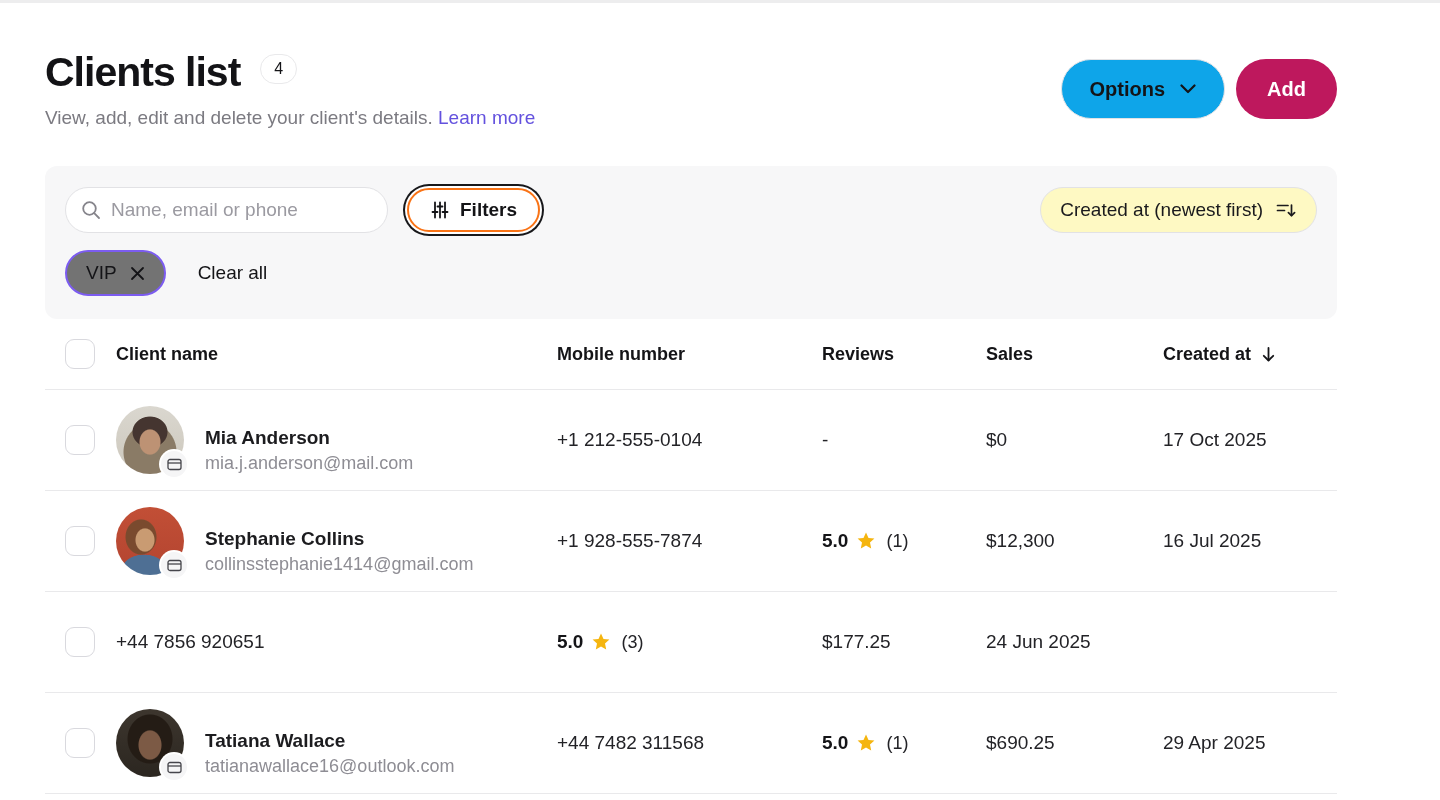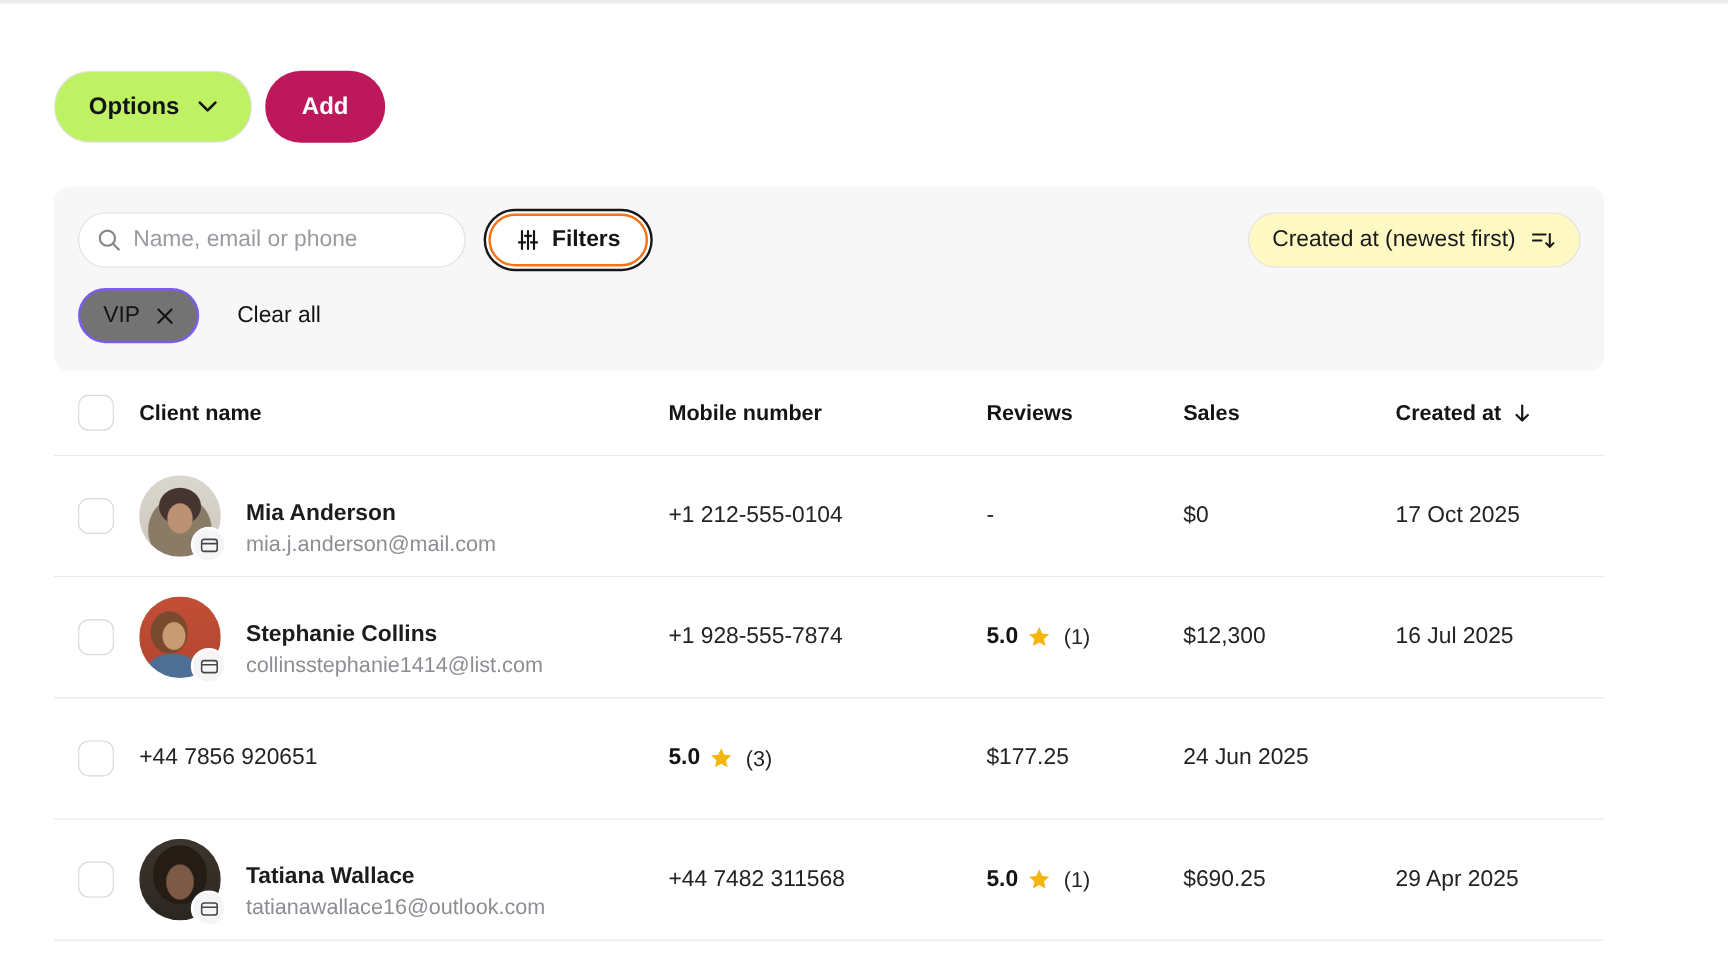--- a/index.html
+++ b/index.html
@@ -10,21 +10,21 @@
 
   
   .page-header { margin-top:46px; display:flex; justify-content:space-between; align-items:flex-start; }
   .title-row { display:flex; align-items:flex-start; }
   .page-title { font-size:41px; font-weight:700; letter-spacing:-1px; line-height:46px; color:#131316; }
   .count-badge { margin-left:20px; margin-top:5px; height:30px; padding:0 13px; display:flex; align-items:center;
     border:1px solid #e9e9eb; border-radius:15px; font-size:16px; color:#141417; background:#fff; }
   .subtitle { margin-top:12px; font-size:19px; color:#7b7a81; }
   .learn-more { color:#6351de; text-decoration:none; cursor:pointer; }
   .header-actions { display:flex; gap:11px; margin-top:10px; }
-  .btn-options { height:60px; padding:0 28px; border-radius:30px; border:1px solid #e2e2e5; background:#bef264;
+  .btn-options { height:60px; padding:0 28px; border-radius:30px; border:1px solid #e2e2e5; background:#0ea5e9;
     display:flex; align-items:center; gap:15px; font-size:20px; font-weight:700; color:#141417;
     font-family:inherit; cursor:pointer; }
   .btn-add { height:60px; padding:0 31px; border-radius:30px; border:none; background:#be185d; color:#fff;
     font-size:20px; font-weight:700; font-family:inherit; cursor:pointer; }
 
   
   .filter-panel { margin-top:37px; background:#f7f7f8; border-radius:12px; padding:21px 20px 23px 20px; }
   .filter-row { display:flex; align-items:center; }
   .search-box { width:323px; height:46px; border-radius:23px; border:1px solid #e2e2e5; background:#fff;
     display:flex; align-items:center; padding:0 14px; gap:9px;justify-content:space-between; }
@@ -85,20 +85,30 @@
   svg { display:block; }
 </style>
 </head>
 <body>
 
 <div class="topstrip"></div>
 
 <div class="page">
 
   <div class="page-header">
+    <div>
+      <div class="title-row">
+        <h1 class="page-title">Clients list</h1>
+        <span class="count-badge">4</span>
+      </div>
+      <p class="subtitle">
+        <span>View, add, edit and delete your client's details.</span>
+        <a class="learn-more">Learn more</a>
+      </p>
+    </div>
     <div class="header-actions">
       <button class="btn-options">
         <span>Options</span>
         <span>
           <svg width="16" height="10" viewBox="0 0 16 10">
               <path d="M1.5 1.5 8 8l6.5-6.5" fill="none" stroke="#141417" stroke-width="2.2" stroke-linecap="round" stroke-linejoin="round"></path>
             </svg>
         </span>
       </button>
       <button class="btn-add">Add</button>
@@ -208,21 +218,21 @@
         <div class="avatar avatar-1">
           <span class="card-badge">
             <svg width="15" height="13" viewBox="0 0 15 13">
                 <rect x="1" y="1.5" width="13" height="10" rx="2" fill="none" stroke="#45454b" stroke-width="1.3"></rect>
                 <line x1="1" y1="5" x2="14" y2="5" stroke="#45454b" stroke-width="1.3"></line>
               </svg>
           </span>
         </div>
         <div>
           <div class="client-name">Stephanie Collins</div>
-          <div class="client-email">collinsstephanie1414@list.com</div>
+          <div class="client-email">collinsstephanie1414@gmail.com</div>
         </div>
       </div>
       <div class="cell-mobile">+1 928-555-7874</div>
       <div class="cell-reviews">
         <span class="rating">5.0</span>
         <span>
           <svg width="20" height="20" viewBox="0 0 20 20">
               <path d="M10 1.6l2.5 5.4 5.9.6-4.4 4 1.2 5.8L10 14.5l-5.2 2.9 1.2-5.8-4.4-4 5.9-.6z" fill="#f5b50f"></path>
             </svg>
         </span>

